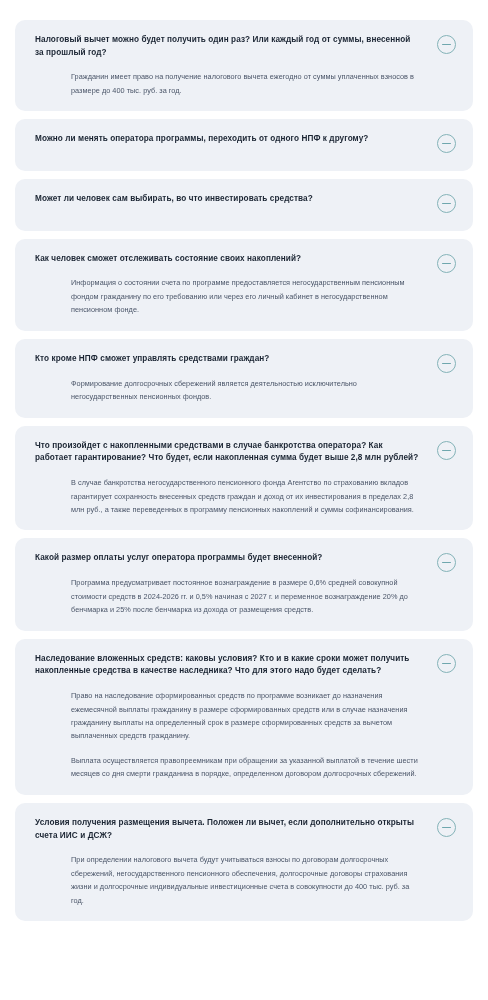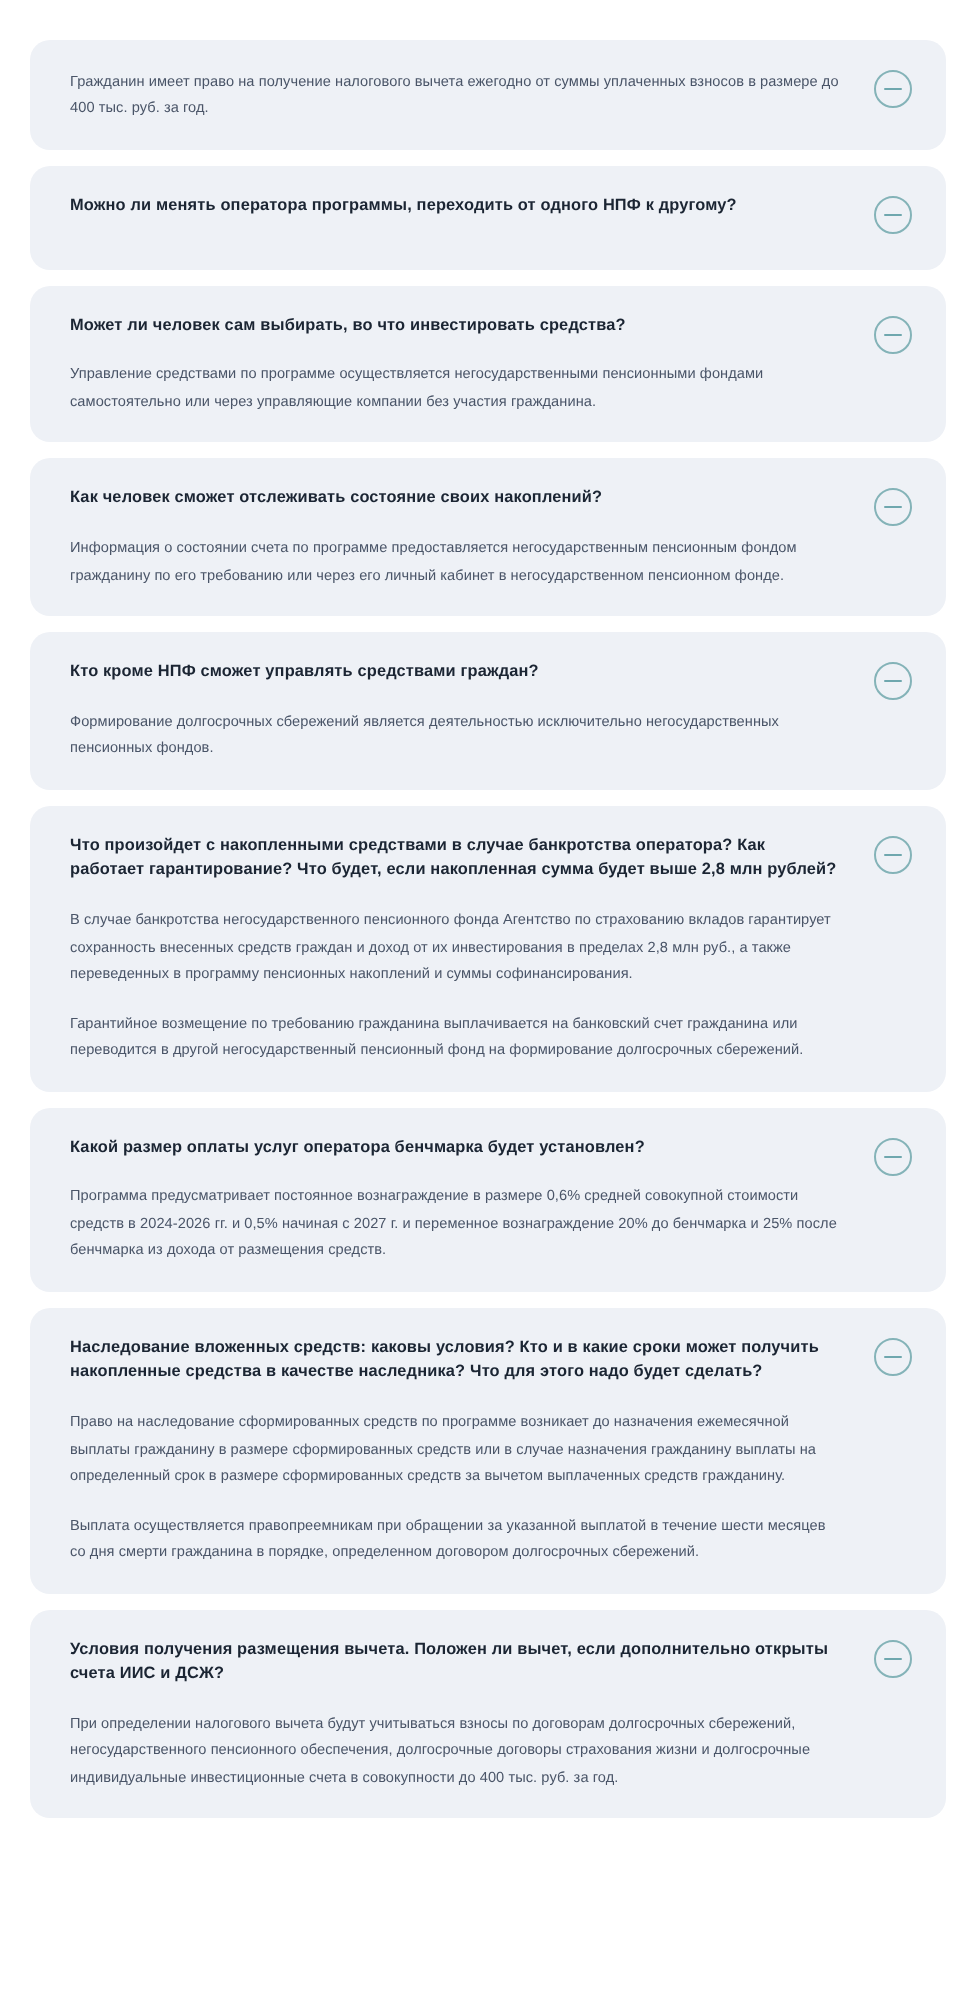--- a/index.html
+++ b/index.html
@@ -37,20 +37,21 @@
     font-size: 8.2px;
     font-weight: bold;
     line-height: 1.55;
     color: #1b2533;
     letter-spacing: 0.01em;
   }
   .faq-answers {
     display: flex;
     flex-direction: column;
     gap: 11px;
+    margin-left: 36px;
   }
   .faq-answer {
     margin: 0;
     font-size: 7.3px;
     font-weight: normal;
     line-height: 1.85;
     color: #4a5568;
     letter-spacing: 0.005em;
   }
   .faq-toggle {
@@ -75,38 +76,36 @@
     background: #6fa7ae;
     border-radius: 1px;
   }
 </style>
 </head>
 <body>
 
 <div class="faq-page">
   <div class="faq-list" id="faq-list">
       <div class="faq-card">
+        <div class="faq-question">Налоговый вычет можно будет получить один раз? Или каждый год от суммы, внесенной за прошлый год?</div>
         <div class="faq-answers">
           <p class="faq-answer">Гражданин имеет право на получение налогового вычета ежегодно от суммы уплаченных взносов в размере до 400 тыс. руб. за год.</p>
         </div>
         <button class="faq-toggle">
           <span class="bar"></span>
         </button>
       </div>
       <div class="faq-card">
         <div class="faq-question">Можно ли менять оператора программы, переходить от одного НПФ к другому?</div>
         <button class="faq-toggle">
           <span class="bar"></span>
         </button>
       </div>
       <div class="faq-card">
         <div class="faq-question">Может ли человек сам выбирать, во что инвестировать средства?</div>
-        <div class="faq-answers">
-          <p class="faq-answer">Управление средствами по программе осуществляется негосударственными пенсионными фондами самостоятельно или через управляющие компании без участия гражданина.</p>
-        </div>
         <button class="faq-toggle">
           <span class="bar"></span>
         </button>
       </div>
       <div class="faq-card">
         <div class="faq-question">Как человек сможет отслеживать состояние своих накоплений?</div>
         <div class="faq-answers">
           <p class="faq-answer">Информация о состоянии счета по программе предоставляется негосударственным пенсионным фондом гражданину по его требованию или через его личный кабинет в негосударственном пенсионном фонде.</p>
         </div>
         <button class="faq-toggle">
@@ -119,28 +118,27 @@
           <p class="faq-answer">Формирование долгосрочных сбережений является деятельностью исключительно негосударственных пенсионных фондов.</p>
         </div>
         <button class="faq-toggle">
           <span class="bar"></span>
         </button>
       </div>
       <div class="faq-card">
         <div class="faq-question">Что произойдет с накопленными средствами в случае банкротства оператора? Как работает гарантирование? Что будет, если накопленная сумма будет выше 2,8 млн рублей?</div>
         <div class="faq-answers">
           <p class="faq-answer">В случае банкротства негосударственного пенсионного фонда Агентство по страхованию вкладов гарантирует сохранность внесенных средств граждан и доход от их инвестирования в пределах 2,8 млн руб., а также переведенных в программу пенсионных накоплений и суммы софинансирования.</p>
-          <p class="faq-answer">Гарантийное возмещение по требованию гражданина выплачивается на банковский счет гражданина или переводится в другой негосударственный пенсионный фонд на формирование долгосрочных сбережений.</p>
         </div>
         <button class="faq-toggle">
           <span class="bar"></span>
         </button>
       </div>
       <div class="faq-card">
-        <div class="faq-question">Какой размер оплаты услуг оператора бенчмарка будет установлен?</div>
+        <div class="faq-question">Какой размер оплаты услуг оператора программы будет внесенной?</div>
         <div class="faq-answers">
           <p class="faq-answer">Программа предусматривает постоянное вознаграждение в размере 0,6% средней совокупной стоимости средств в 2024-2026 гг. и 0,5% начиная с 2027 г. и переменное вознаграждение 20% до бенчмарка и 25% после бенчмарка из дохода от размещения средств.</p>
         </div>
         <button class="faq-toggle">
           <span class="bar"></span>
         </button>
       </div>
       <div class="faq-card">
         <div class="faq-question">Наследование вложенных средств: каковы условия? Кто и в какие сроки может получить накопленные средства в качестве наследника? Что для этого надо будет сделать?</div>
         <div class="faq-answers">

